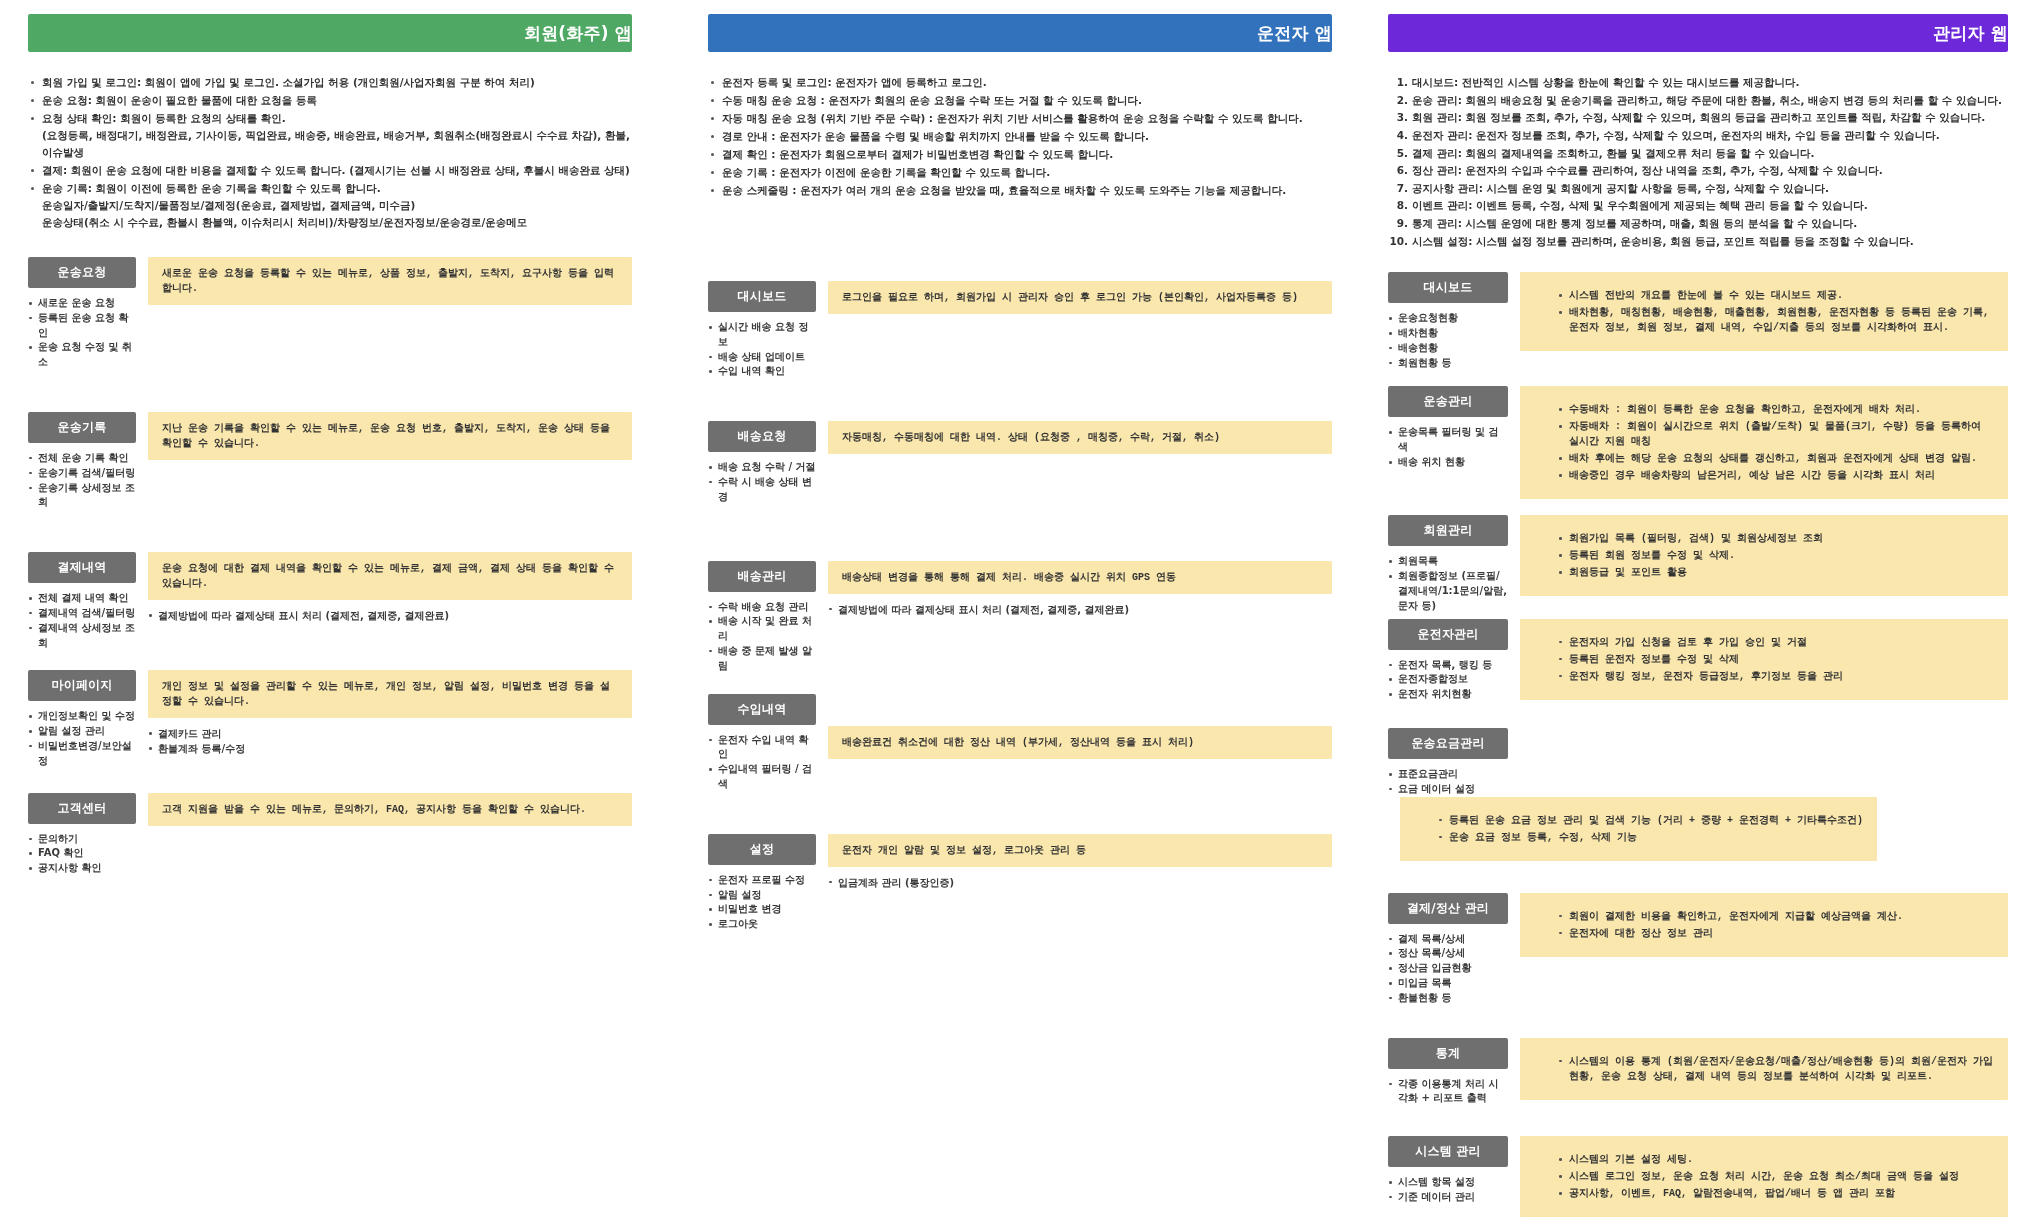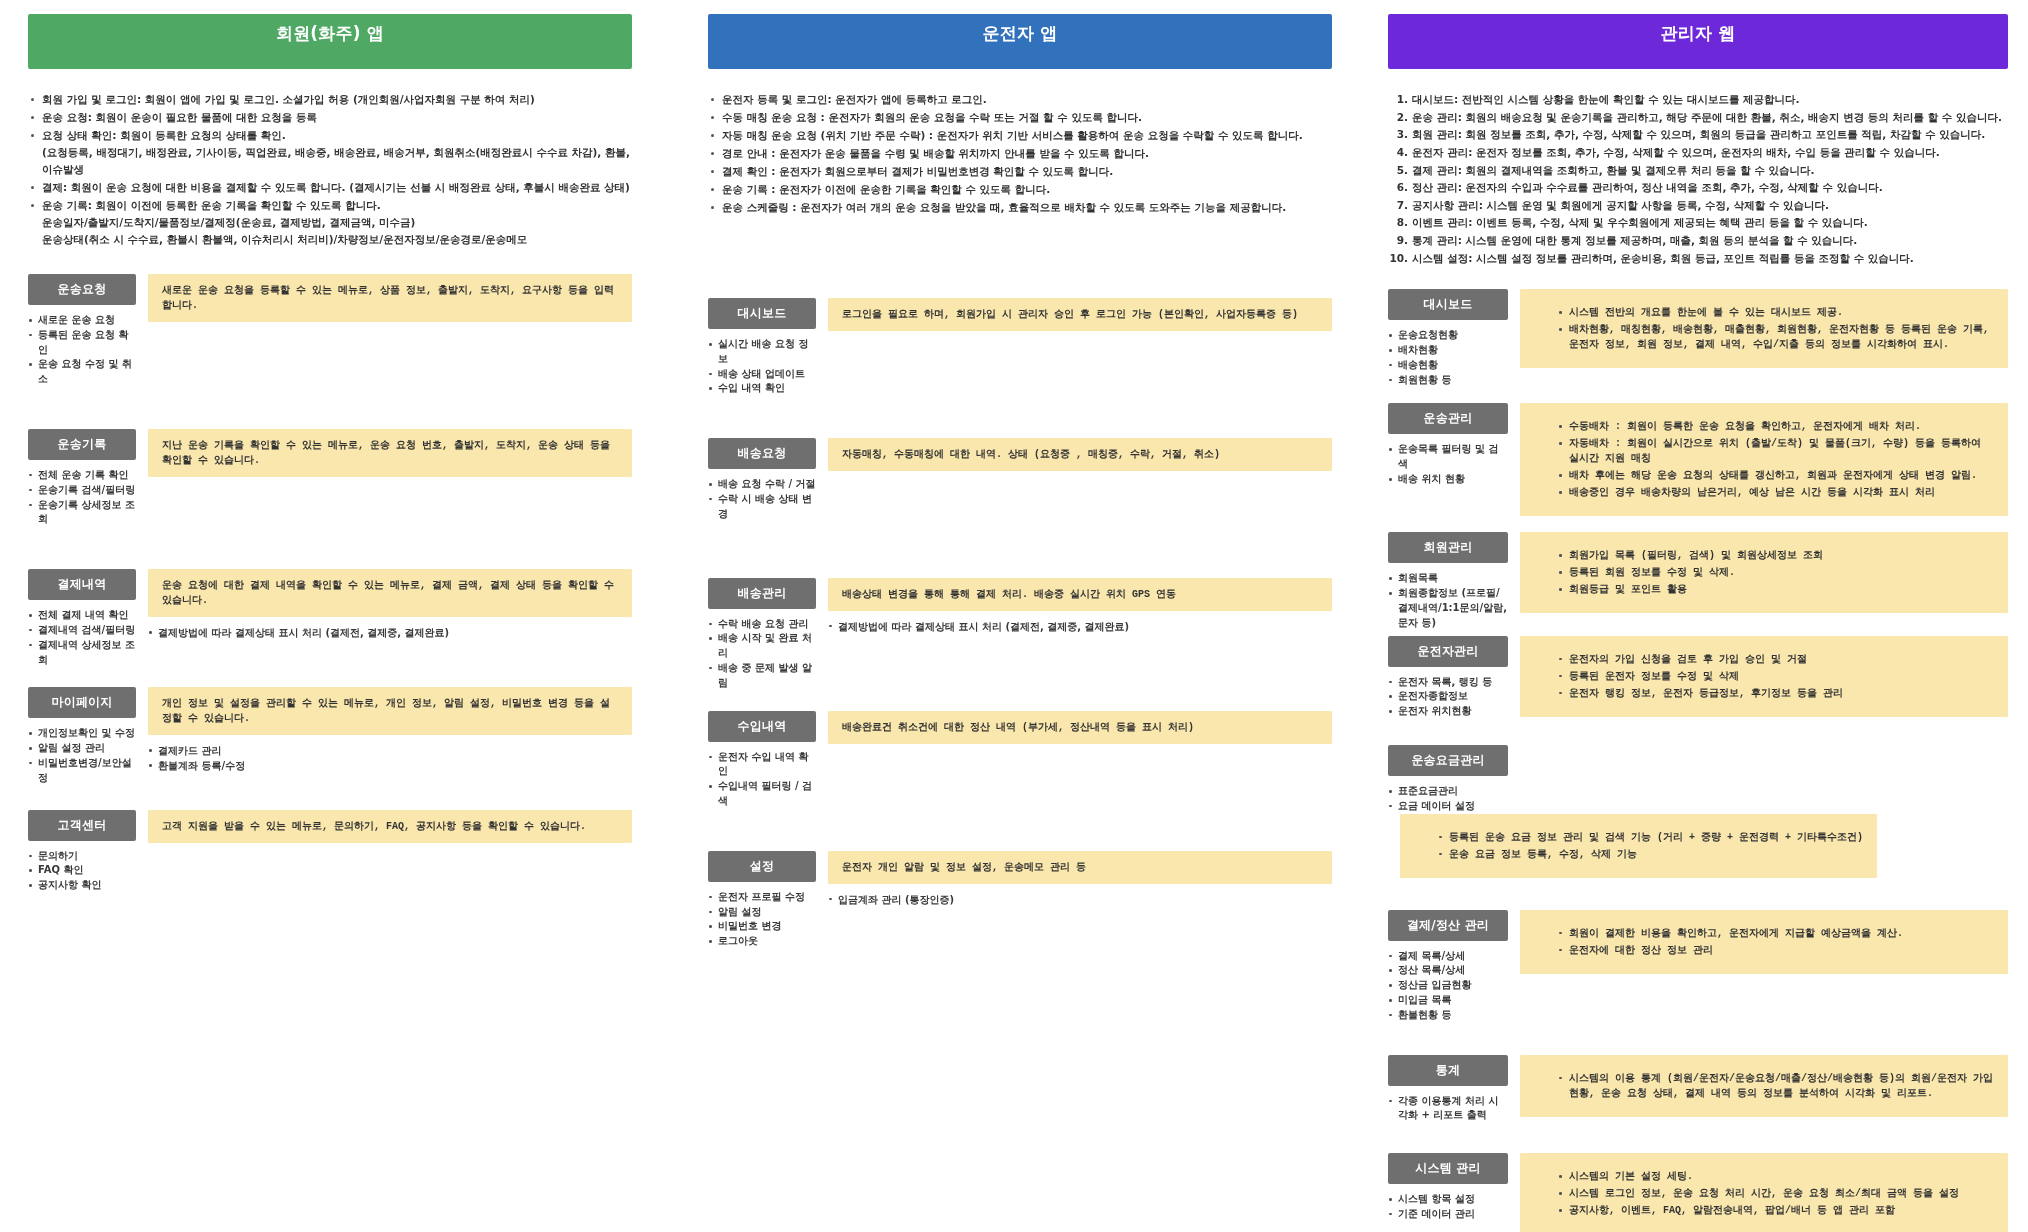--- a/index.html
+++ b/index.html
@@ -29,23 +29,23 @@
   .column {
     box-sizing: border-box;
     position: relative;
   }
   .col-member  { width: 660px; padding: 0 28px 0 28px; }
   .col-driver  { width: 700px; padding: 0 28px 0 48px; }
   .col-admin   { width: 668px; padding: 0 20px 0 28px; }
 
   
   .col-header {
-    height: 55px;
+    height: 38px;
     line-height: 38px;
-    text-align: center;
+    text-align: right;
     font-size: 17px;
     font-weight: bold;
     letter-spacing: .2px;
     color: #ffffff;
     border-radius: 2px;
   }
   .hdr-green { background: #4fa863; }
   .hdr-blue  { background: #3272bd; }
   .hdr-gray  { background: #6d28d9; }
 
@@ -403,21 +403,21 @@
         <div class="feature-right">
           <div class="desc-panel">
             <p>배송상태 변경을 통해 통해 결제 처리. 배송중 실시간 위치 GPS 연동</p>
           </div>
           <ul class="extra-notes">
             <li>결제방법에 따라 결제상태 표시 처리 (결제전, 결제중, 결제완료)</li>
           </ul>
         </div>
       </div>
 
-      <div class="feature" style="margin-top:20px;">
+      <div class="feature" style="margin-top:20px;align-items:center;">
         <div class="feature-left">
           <div class="feature-chip">수입내역</div>
           <ul class="subitems">
             <li>운전자 수입 내역 확인</li>
             <li>수입내역 필터링 / 검색</li>
           </ul>
         </div>
         <div class="feature-right">
           <div class="desc-panel">
             <p>배송완료건 취소건에 대한 정산 내역 (부가세, 정산내역 등을 표시 처리)</p>
@@ -430,21 +430,21 @@
           <div class="feature-chip">설정</div>
           <ul class="subitems">
             <li>운전자 프로필 수정</li>
             <li>알림 설정</li>
             <li>비밀번호 변경</li>
             <li>로그아웃</li>
           </ul>
         </div>
         <div class="feature-right">
           <div class="desc-panel">
-            <p>운전자 개인 알람 및 정보 설정, 운송메모 관리 등</p>
+            <p>운전자 개인 알람 및 정보 설정, 로그아웃 관리 등</p>
           </div>
           <ul class="extra-notes">
             <li>입금계좌 관리 (통장인증)</li>
           </ul>
         </div>
       </div>
 
     </div>
   </div>
 

